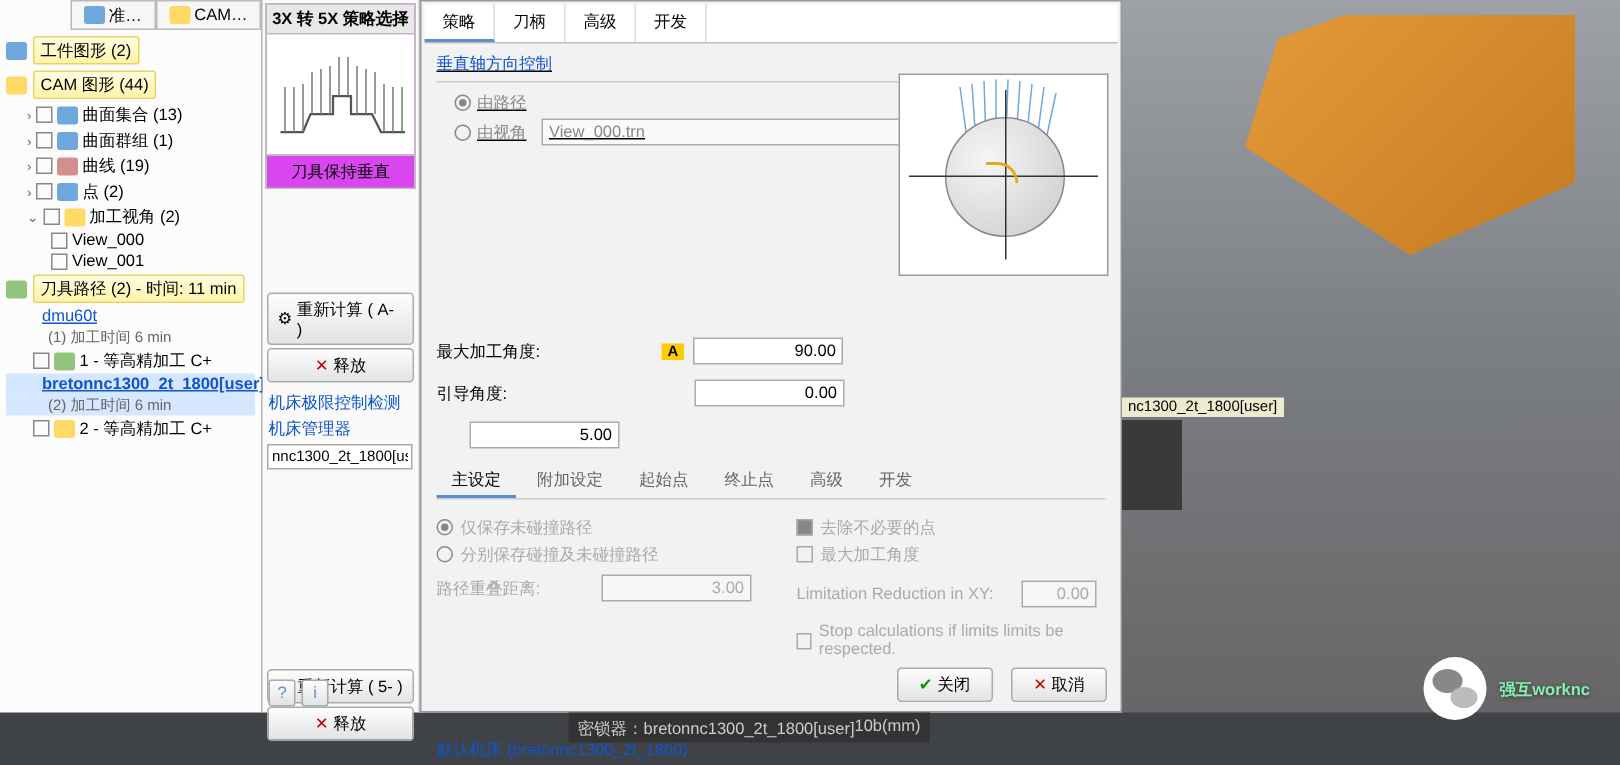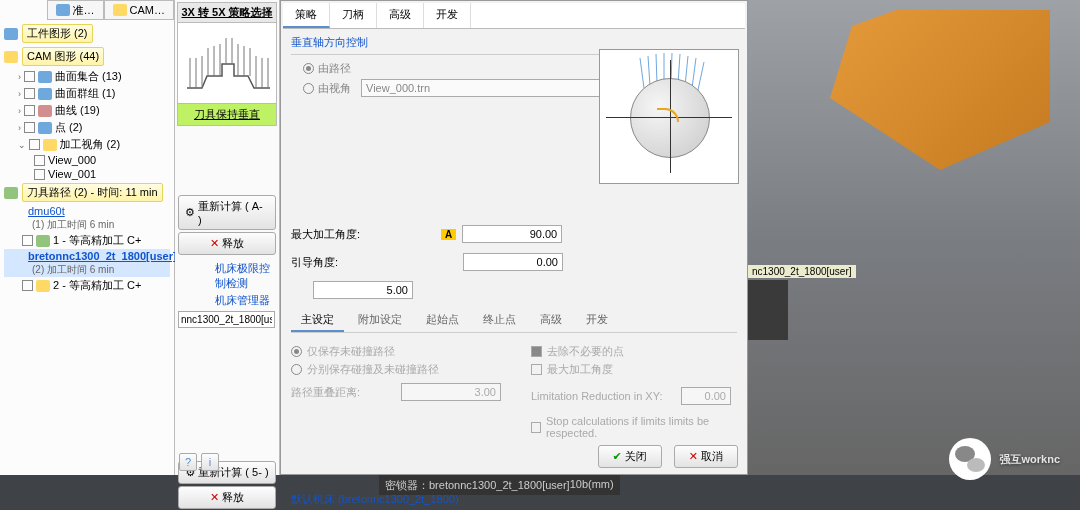--- a/index.html
+++ b/index.html
@@ -17,34 +17,34 @@
 .ico { width: 14px; height: 12px; display: inline-block; }
 .ico-blue { background:#6fa8dc; border-radius:2px;}
 .ico-yel { background:#ffd966; border-radius:2px;}
 .ico-grn { background:#93c47d; border-radius:2px;}
 .ico-red { background:#d38f8f; border-radius:2px;}
 .tree-sub { padding-left: 28px; font-size: 10px; color: #666; }
 .linkish { color:#1155cc; text-decoration: underline; }
 .selrow { background:#d5e6ff; }
 
 .midpanel { position: absolute; left: 175px; top: 0; width: 105px; height: 475px; background: #fafafa; border-right: 1px solid #bbb; }
-.strip-cell { border: 1px solid #bbb; margin: 2px; background: #bef264; text-decoration: underline; }
+.strip-cell { border: 1px solid #bbb; margin: 2px; background: #d946ef; }
 .strip-title { text-align: center; background: #e8e8e8; border-bottom: 1px solid #bbb; padding: 2px; font-weight: bold; }
 .strip-img { height: 80px; display:flex; align-items:center; justify-content:center; background:#fff;}
 .strip-caption { border-top:1px solid #bbb; text-align:center; padding:3px; }
 .btn-sm { display:flex; align-items:center; justify-content:center; gap:3px; background: linear-gradient(#fdfdfd,#e3e3e3); border:1px solid #aaa; border-radius:3px; padding:3px 6px; margin:2px 3px; cursor:pointer; }
-.sec-lbl { color:#1155cc; padding:4px 4px 2px 4px;margin-left:36px; }
+.sec-lbl { color:#1155cc; padding:4px 4px 2px 4px; }
 .input-sm { width: 97px; margin:1px 3px; border:1px solid #aaa; padding:2px; background:#fff; font-size:10px;}
 
 .dialog { position: absolute; left: 280px; top: 0; width: 468px; height: 475px; background: #f2f2f2; border: 1px solid #999; }
 .dlg-tabs { display:flex; border-bottom:1px solid #bbb; background:#fff; margin:2px 2px 0 2px;}
 .dlg-tab { padding:4px 12px; border-right:1px solid #ddd; cursor:pointer; }
 .dlg-tab.active { border-bottom:2px solid #5a8fcf; }
 .dlg-body { padding: 6px 10px 40px 10px; }
-.group { margin-bottom: 8px; }
+.group { margin-bottom: 8px; text-decoration: underline; }
 .group-title { color:#1155cc; margin-bottom:4px; }
 .sep-line { height:1px; background:#ccc; margin-bottom:6px; }
 .gridrow { display:flex; align-items:center; margin: 10px 0;}
 .gridrow .lbl { width: 150px; }
 .gridrow .val { width: 100px; border:1px solid #aaa; background:#fff; padding:2px 4px; text-align:right; }
 .radio-row { display:flex; align-items:center; gap:4px; margin:3px 0 3px 12px; color:#888; }
 .radio { width:11px; height:11px; border:1px solid #888; border-radius:50%; display:inline-block; position:relative;}
 .radio.sel::after { content:''; position:absolute; inset:2px; background:#888; border-radius:50%;}
 .long-input { flex:1; border:1px solid #aaa; background:#fafafa; padding:2px 4px; color:#888; }
 .badge-a { background:#ffcc00; color:#000; padding:0 4px; font-weight:bold; margin-right:6px; font-size:10px; }
@@ -66,21 +66,21 @@
 .preview3d .vline { position:absolute; top:10px; bottom:10px; left:70px; width:1px; background:#333;}
 .preview3d .arc { position:absolute; left:57px; top:58px; width:22px; height:14px; border:2px solid #e6a817; border-bottom:none; border-left:none; border-radius:0 14px 0 0;}
 
 .viewport { position:absolute; left:748px; top:0; right:0; bottom:35px; background: linear-gradient(#9ea1a6 0%, #7a7d82 50%, #666 100%); }
 .vp-robot { position:absolute; right:30px; top:10px; width:220px; height:160px; background:linear-gradient(135deg,#e49a3a,#c67a20); clip-path: polygon(30% 0, 100% 0, 100% 70%, 50% 100%, 0 55%, 10% 10%); }
 .vp-block { position:absolute; top:280px; left:0; width:40px; height:60px; background:#3a3a3a;}
 .vp-label { position:absolute; top:265px; left:0px; background:rgba(255,255,220,.85); padding:1px 4px; font-size:10px;}
 
 .statusbar { position:absolute; left:379px; bottom:15px; height:20px; background:#333; color:#ccc; font-size:10px; padding:3px 6px; display:flex; }
 
-.wechat { position:absolute; right:20px; bottom:30px; display:flex; align-items:center; gap:8px; color:#e5e5e5; font-size:20px; font-weight:bold; text-shadow:0 1px 3px #0008;}
+.wechat { position:absolute; right:20px; bottom:30px; display:flex; align-items:center; gap:8px; color:#86efac; font-size:20px; font-weight:bold; text-shadow:0 1px 3px #0008;}
 .wechat .wc-ico { width:42px; height:42px; background:#fff; border-radius:50%; position:relative; display:flex; align-items:center; justify-content:center;}
 .wechat .wc-ico::before { content:''; width:20px; height:16px; background:#888; border-radius:50%; position:absolute; left:6px; top:8px;}
 .wechat .wc-ico::after { content:''; width:18px; height:14px; background:#bbb; border-radius:50%; position:absolute; right:6px; bottom:8px;}
 
 svg.bristles line { stroke:#777; stroke-width:1;}
 </style>
 </head>
 <body>
 
 <div class="leftpanel">

